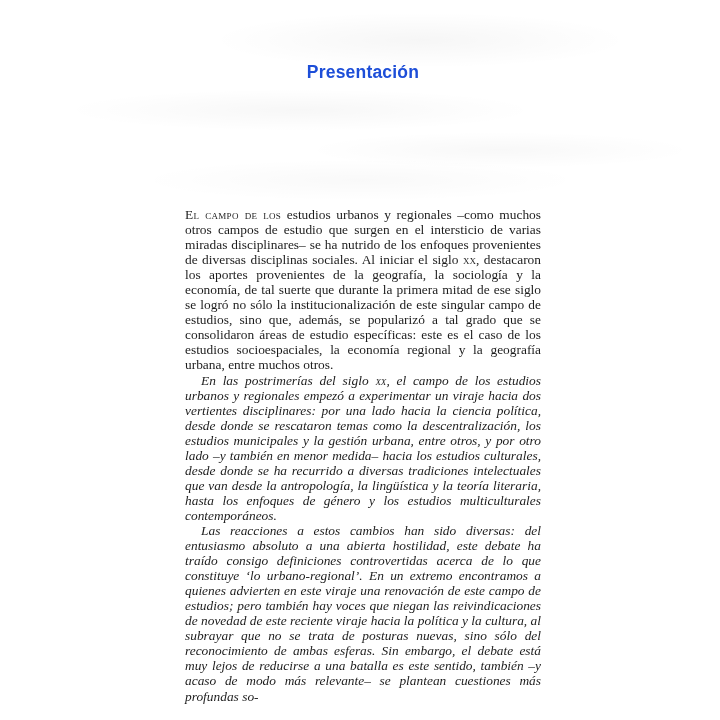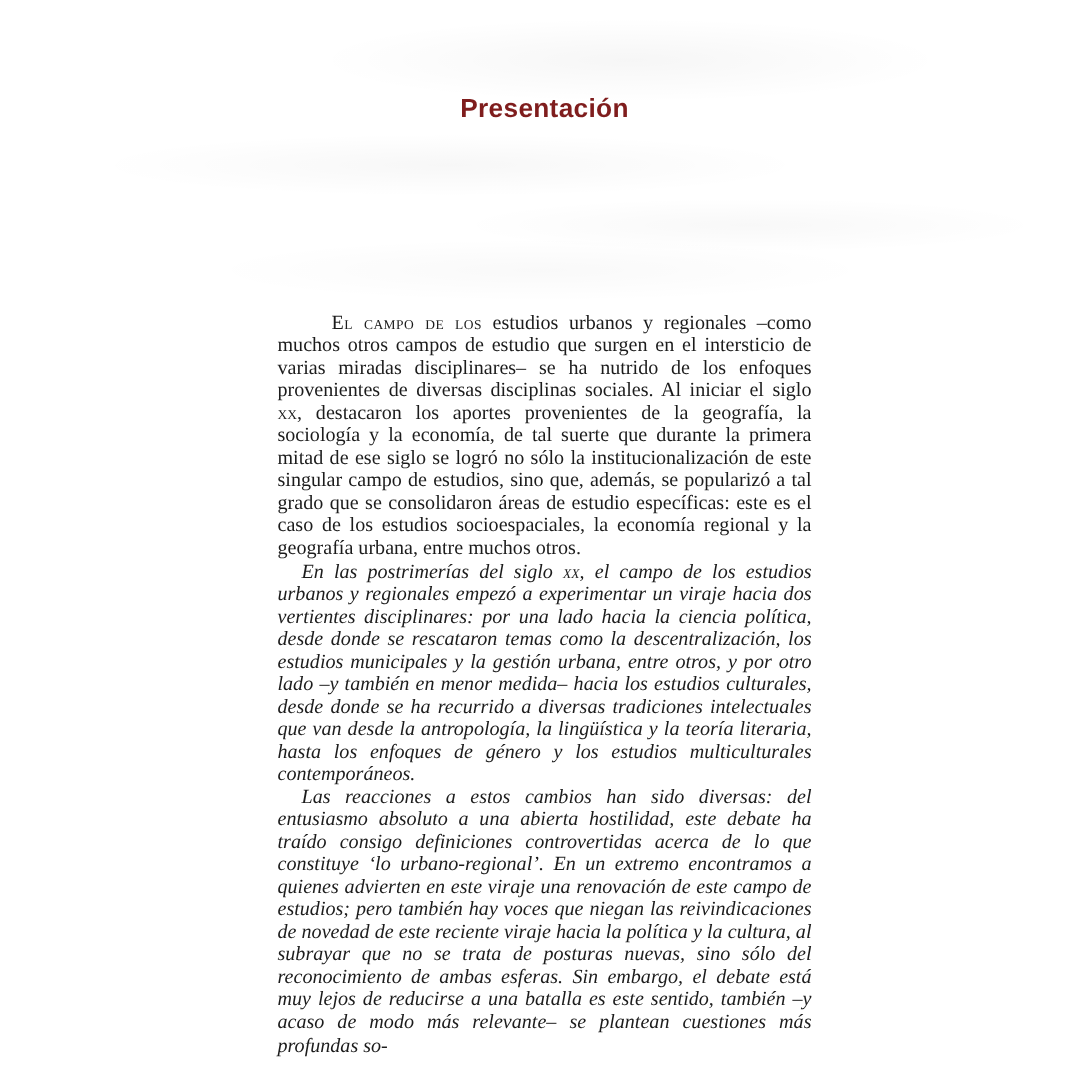--- a/index.html
+++ b/index.html
@@ -31,21 +31,21 @@
     top: 60px;
     width: 356px;
   }
   .title {
     margin: 0;
     font-family: "Liberation Sans", sans-serif;
     font-weight: bold;
     font-size: 17.5px;
     line-height: 24px;
     letter-spacing: 0.2px;
-    color: #7f1d1d;
+    color: #1d4ed8;
     text-align: center;
   }
   .body-text {
     margin-top: 123px;
     font-size: 13.4px;
     line-height: 15.05px;
     color: #1c1c1c;
     text-align: justify;
     text-justify: inter-word;
   }
@@ -55,21 +55,20 @@
   }
   .para.indent {
     text-indent: 16px;
     font-style: italic;
   }
   .sc {
     font-variant: small-caps;
   }
   .sc.lead {
     letter-spacing: 0.3px;
-    margin-left: 36px;
   }
 </style>
 </head>
 <body>
 
 <div class="scan-noise"></div>
 
 <div class="page-block">
   <h1 class="title">Presentación</h1>
 

